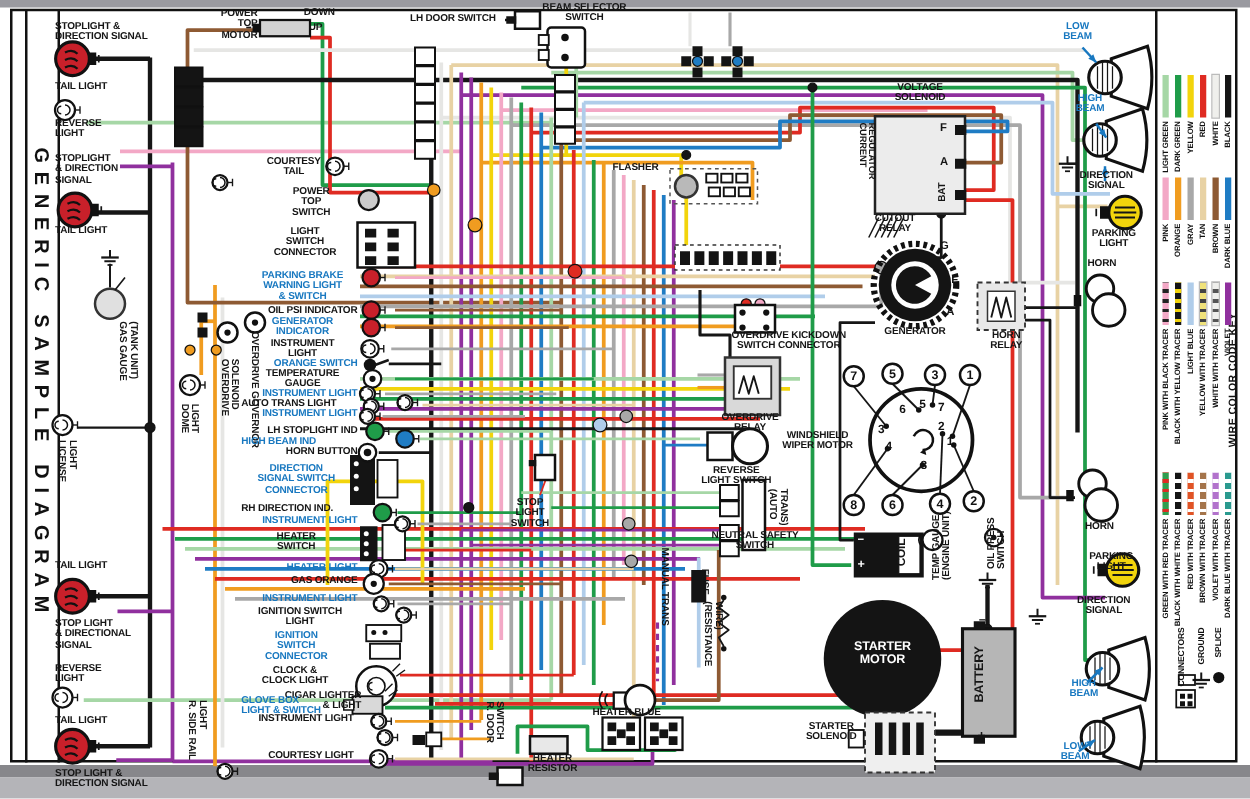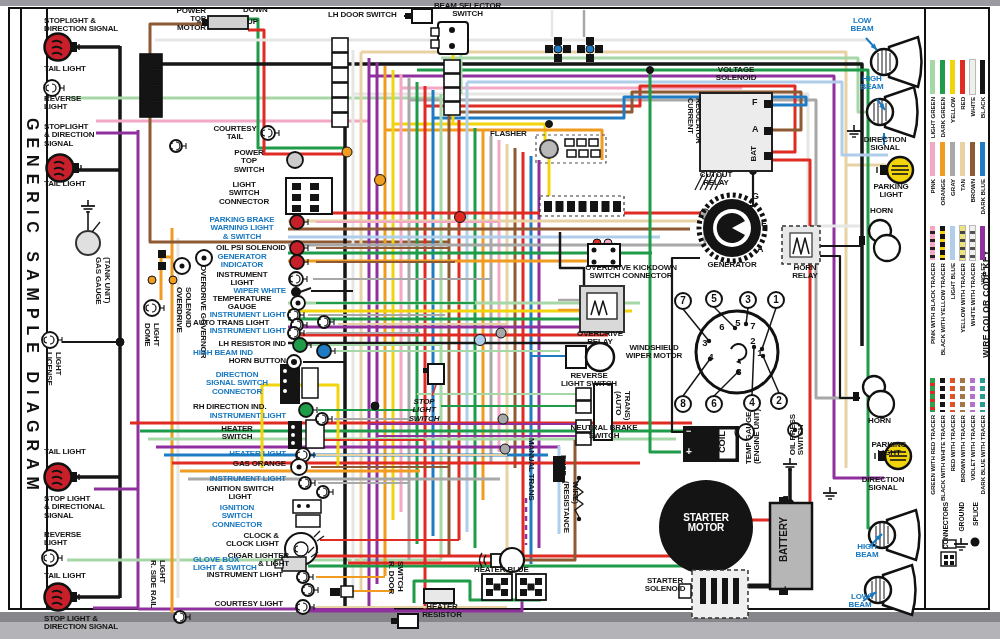--- a/index.html
+++ b/index.html
@@ -639,71 +639,71 @@
 TAIL</div>
       <div class="lbl" style="left: 220px; top: 149px; width: 58px; text-align: center; color: rgb(21, 21, 21);">POWER
 TOP
 SWITCH</div>
       <div class="lbl" style="left: 210px; top: 181px; width: 68px; text-align: center; color: rgb(21, 21, 21);">LIGHT
 SWITCH
 CONNECTOR</div>
       <div class="lbl" style="left: 198px; top: 216px; width: 88px; text-align: center; color: rgb(24, 120, 192);">PARKING BRAKE
 WARNING LIGHT
 &amp; SWITCH</div>
-      <div class="lbl" style="left: 196px; top: 244px; width: 90px; text-align: right; color: rgb(21, 21, 21);">OIL PSI SOLENOID</div>
+      <div class="lbl" style="left: 196px; top: 244px; width: 90px; text-align: right; color: rgb(21, 21, 21);">OIL PSI INDICATOR</div>
       <div class="lbl" style="left: 198px; top: 253px; width: 88px; text-align: center; color: rgb(24, 120, 192);">GENERATOR
 INDICATOR</div>
       <div class="lbl" style="left: 198px; top: 271px; width: 88px; text-align: center; color: rgb(21, 21, 21);">INSTRUMENT
 LIGHT</div>
-      <div class="lbl" style="left: 196px; top: 287px; width: 90px; text-align: right; color: rgb(24, 120, 192);">WIPER WHITE</div>
+      <div class="lbl" style="left: 196px; top: 287px; width: 90px; text-align: right; color: rgb(24, 120, 192);">ORANGE SWITCH</div>
       <div class="lbl" style="left: 198px; top: 295px; width: 88px; text-align: center; color: rgb(21, 21, 21);">TEMPERATURE
 GAUGE</div>
       <div class="lbl" style="left: 193px; top: 311px; width: 93px; text-align: right; color: rgb(24, 120, 192);">INSTRUMENT LIGHT</div>
       <div class="lbl" style="left: 193px; top: 319px; width: 93px; color: rgb(21, 21, 21);">AUTO TRANS LIGHT</div>
       <div class="lbl" style="left: 193px; top: 327px; width: 93px; text-align: right; color: rgb(24, 120, 192);">INSTRUMENT LIGHT</div>
-      <div class="lbl" style="left: 193px; top: 340px; width: 93px; text-align: right; color: rgb(21, 21, 21);">LH RESISTOR IND</div>
+      <div class="lbl" style="left: 193px; top: 340px; width: 93px; text-align: right; color: rgb(21, 21, 21);">LH STOPLIGHT IND</div>
       <div class="lbl" style="left: 193px; top: 349px; width: 93px; color: rgb(24, 120, 192);">HIGH BEAM IND</div>
       <div class="lbl" style="left: 193px; top: 357px; width: 93px; text-align: right; color: rgb(21, 21, 21);">HORN BUTTON</div>
       <div class="lbl" style="left: 196px; top: 371px; width: 82px; text-align: center; color: rgb(24, 120, 192);">DIRECTION
 SIGNAL SWITCH
 CONNECTOR</div>
       <div class="lbl" style="left: 193px; top: 403px; width: 93px; text-align: left; color: rgb(21, 21, 21);">RH DIRECTION IND.</div>
       <div class="lbl" style="left: 193px; top: 412px; width: 93px; text-align: right; color: rgb(24, 120, 192);">INSTRUMENT LIGHT</div>
       <div class="lbl" style="left: 196px; top: 425px; width: 82px; text-align: center; color: rgb(21, 21, 21);">HEATER
 SWITCH</div>
       <div class="lbl" style="left: 193px; top: 450px; width: 93px; text-align: right; color: rgb(24, 120, 192);">HEATER LIGHT</div>
       <div class="lbl" style="left: 193px; top: 460px; width: 93px; text-align: right; color: rgb(21, 21, 21);">GAS ORANGE</div>
       <div class="lbl" style="left: 193px; top: 475px; width: 93px; text-align: right; color: rgb(24, 120, 192);">INSTRUMENT LIGHT</div>
       <div class="lbl" style="left: 196px; top: 485px; width: 88px; text-align: center; color: rgb(21, 21, 21);">IGNITION SWITCH
 LIGHT</div>
       <div class="lbl" style="left: 196px; top: 504px; width: 82px; text-align: center; color: rgb(24, 120, 192);">IGNITION
 SWITCH
 CONNECTOR</div>
-      <div class="lbl" style="left: 193px; top: 532px; width: 86px; text-align: right; color: rgb(21, 21, 21);">CLOCK &amp;
+      <div class="lbl" style="left: 193px; top: 532px; width: 86px; text-align: center; color: rgb(21, 21, 21);">CLOCK &amp;
 CLOCK LIGHT</div>
       <div class="lbl" style="left: 203px; top: 552px; width: 86px; text-align: right; color: rgb(21, 21, 21);">CIGAR LIGHTER
 &amp; LIGHT</div>
       <div class="lbl" style="left: 190px; top: 571px; width: 93px; text-align: right; color: rgb(21, 21, 21);">INSTRUMENT LIGHT</div>
       <div class="lbl" style="left: 193px; top: 556px; width: 88px; color: rgb(24, 120, 192);">GLOVE BOX
 LIGHT &amp; SWITCH</div>
       <div class="lbl" style="left: 190px; top: 600px; width: 93px; text-align: right; color: rgb(21, 21, 21);">COURTESY LIGHT</div>
       <div class="lbl" style="left: 490px; top: 130px; color: rgb(21, 21, 21);">FLASHER</div>
       <div class="lbl" style="left: 566px; top: 264px; width: 130px; text-align: center; color: rgb(21, 21, 21);">OVERDRIVE KICKDOWN
 SWITCH CONNECTOR</div>
       <div class="lbl" style="left: 567px; top: 330px; width: 66px; text-align: center; color: rgb(21, 21, 21);">OVERDRIVE
 RELAY</div>
       <div class="lbl" style="left: 616px; top: 344px; width: 76px; text-align: center; color: rgb(21, 21, 21);">WINDSHIELD
 WIPER MOTOR</div>
       <div class="lbl" style="left: 552px; top: 372px; width: 74px; text-align: center; color: rgb(21, 21, 21);">REVERSE
 LIGHT SWITCH</div>
       <div class="lbl rd" style="left: 614px; top: 391px; color: rgb(21, 21, 21);">(AUTO
 TRANS)</div>
-      <div class="lbl" style="left: 558px; top: 424px; width: 92px; text-align: center; color: rgb(21, 21, 21);">NEUTRAL BRAKE
+      <div class="lbl" style="left: 558px; top: 424px; width: 92px; text-align: center; color: rgb(21, 21, 21);">NEUTRAL SAFETY
 SWITCH</div>
-      <div class="lbl" style="left: 398px; top: 398px; width: 52px; text-align: center; color: rgb(21, 21, 21); font-style: italic;">STOP
+      <div class="lbl" style="left: 398px; top: 398px; width: 52px; text-align: center; color: rgb(21, 21, 21);">STOP
 LIGHT
 SWITCH</div>
       <div class="lbl rd" style="left: 527px; top: 438px; color: rgb(21, 21, 21);">MANUAL TRANS</div>
       <div class="lbl rd" style="left: 559px; top: 455px; color: rgb(21, 21, 21);">FUSE</div>
       <div class="lbl rd" style="left: 562px; top: 481px; color: rgb(21, 21, 21);">(RESISTANCE
 WIRE)</div>
       <div class="lbl" style="left: 474px; top: 566px; color: rgb(21, 21, 21);">HEATER BLUE</div>
       <div class="lbl" style="left: 412px; top: 603px; width: 60px; text-align: center; color: rgb(21, 21, 21);">HEATER
 RESISTOR</div>
       <div class="lbl rd" style="left: 387px; top: 561px; color: rgb(21, 21, 21);">R. DOOR

